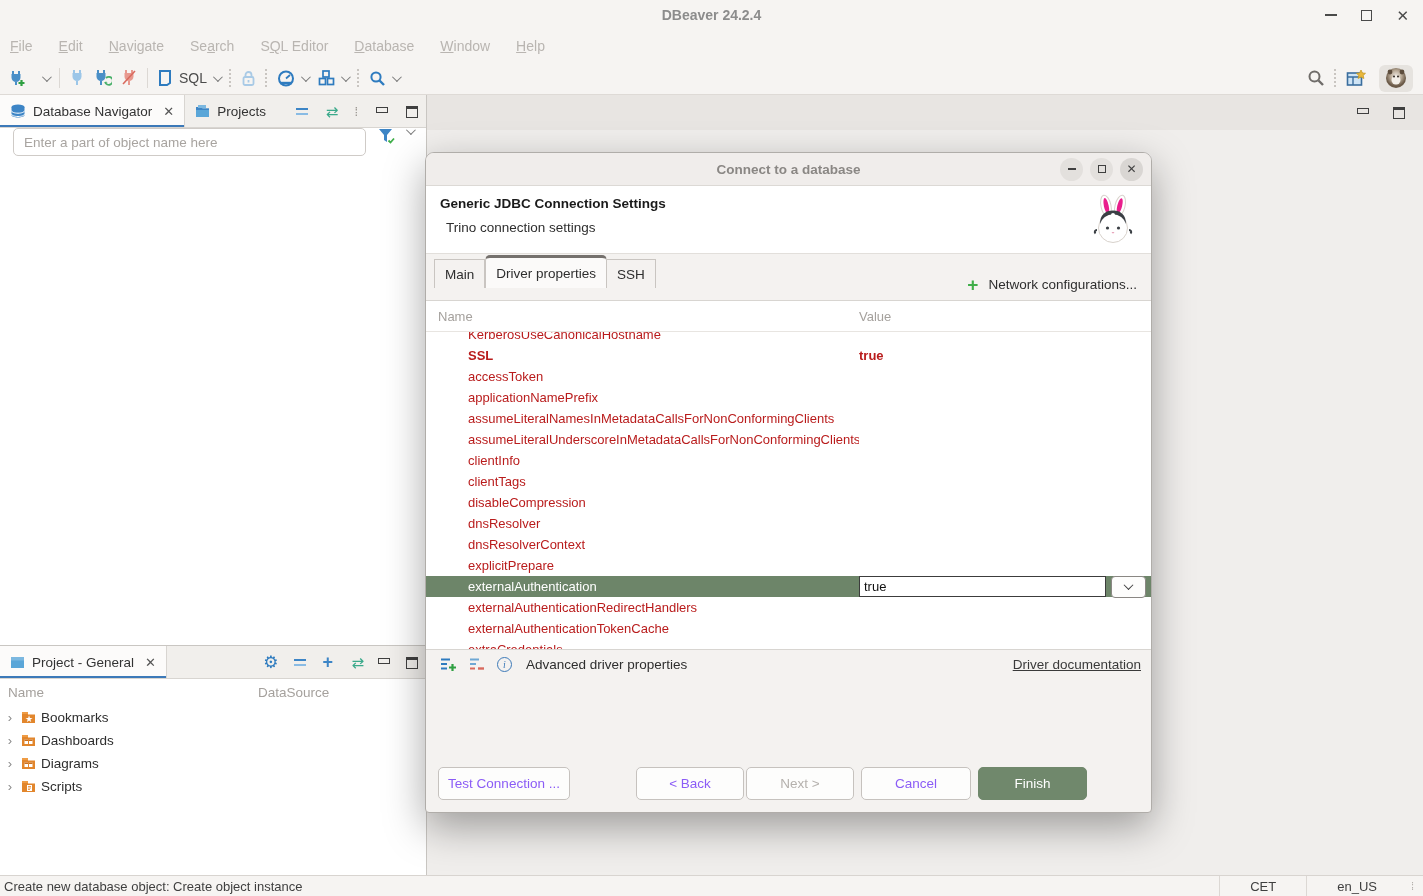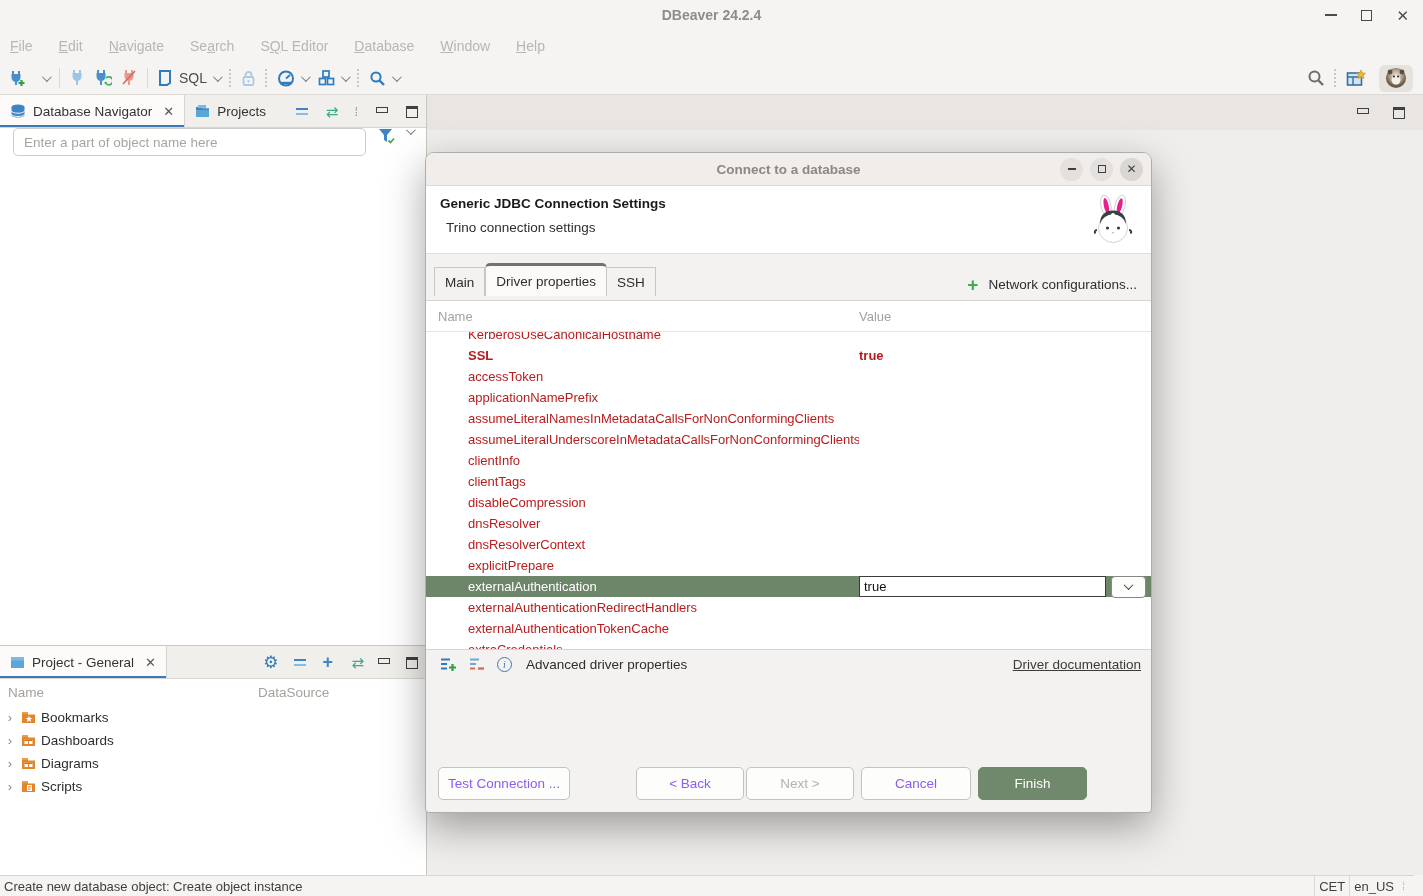--- a/index.html
+++ b/index.html
@@ -56,41 +56,41 @@
   .col-name { padding-left:8px; width:258px; }
   .tree { flex:1; }
   .tree-row { height:23px; display:flex; align-items:center; padding-left:4px; gap:5px; font-size:13.5px; color:#2e2e2e; }
   .tree-chev { color:#8a8a8a; font-size:13px; width:12px; text-align:center; }
 
   .editor-area { flex:1; background:#eceae7; display:flex; flex-direction:column; }
   .editor-strip { height:35px; background:#e8e5e2; display:flex; align-items:center; justify-content:flex-end; padding-right:18px; gap:24px; }
   .editor-body { flex:1; background:#f0eeec; }
 
   
-  .statusbar { position:absolute; left:0; right:9px; bottom:0; height:21px; background:#f6f4f2; border-top:1px solid #d8d4d0; display:flex; align-items:center; font-size:13px; color:#3f3f3f; padding:0 4px; }
+  .statusbar { position:absolute; left:0; right:0; bottom:0; height:21px; background:#f6f4f2; border-top:1px solid #d8d4d0; display:flex; align-items:center; font-size:13px; color:#3f3f3f; padding:0 4px; }
   .status-right { margin-left:auto; display:flex; align-items:center; height:100%; }
-  .st-seg { padding:0 4px; border-left:1px solid #dcd8d4; height:100%; display:flex; align-items:center; }
+  .st-seg { padding:0 30px; border-left:1px solid #dcd8d4; height:100%; display:flex; align-items:center; }
   .st-dots { color:#b5b1ad; font-size:11px; letter-spacing:1px; margin:0 4px; }
 
   
   .dialog { position:absolute; left:425px; top:152px; width:727px; height:661px; background:#f4f2f0; border:1px solid #b0ada9; border-radius:9px 9px 4px 4px; box-shadow:0 14px 40px rgba(0,0,0,0.35); display:flex; flex-direction:column; }
   .dlg-titlebar { height:33px; background:#f0edeb; border-radius:8px 8px 0 0; display:flex; align-items:center; justify-content:center; position:relative; border-bottom:1px solid #dcd9d5; }
   .dlg-title { color:#8a8784; font-weight:bold; font-size:13.5px; }
   .dlg-controls { position:absolute; right:8px; display:flex; gap:7px; }
   .dlg-cbtn { width:23px; height:23px; border-radius:50%; background:#e3e0dd; display:flex; align-items:center; justify-content:center; color:#3f3f3f; font-size:12px; }
   .dlg-cbtn.close { background:#d9d6d3; }
   .dlg-cbtn .sq { width:8px; height:8px; border:1.3px solid #3f3f3f; }
   .dlg-cbtn .mn { width:8px; height:1.5px; background:#3f3f3f; }
 
   .dlg-header { height:68px; background:#fff; border-bottom:1px solid #e2dfdb; padding:10px 14px; position:relative; }
   .dlg-h1 { font-weight:bold; font-size:13.5px; color:#1a1a1a; }
   .dlg-h2 { font-size:13.5px; color:#2e2e2e; margin-top:9px; padding-left:6px; }
   .bunny { position:absolute; right:16px; top:8px; }
 
-  .dlg-tabs { height:46px; display:flex; align-items:flex-end; padding:4px 8px; position:relative; }
+  .dlg-tabs { height:46px; display:flex; align-items:flex-end; padding:12px 8px; position:relative; }
   .dlg-tab { height:29px; display:flex; align-items:center; padding:0 10px; font-size:13.5px; color:#2e2e2e; border:1px solid #c9c5c1; border-bottom:none; background:#f4f2f0; }
   .dlg-tab + .dlg-tab { border-left:none; }
   .dlg-tab.active { background:#fbfaf9; height:33px; border-radius:5px 5px 0 0; border-top:3px solid #75716d; border-left:1px solid #c9c5c1; }
   .netcfg { position:absolute; right:14px; bottom:8px; display:flex; align-items:center; gap:10px; font-size:13.5px; color:#2e2e2e; }
   .plus-green { color:#3fae49; font-size:19px; font-weight:bold; line-height:14px; }
 
   .dlg-table { background:#fff; border-top:1px solid #d8d5d1; }
   .tbl-head { height:31px; display:flex; align-items:center; font-size:13px; color:#a5a19d; border-bottom:1px solid #e8e5e1; }
   .th-name { padding-left:12px; width:433px; }
   .rows-viewport { height:317px; overflow:hidden; background:#fff; position:relative; }

